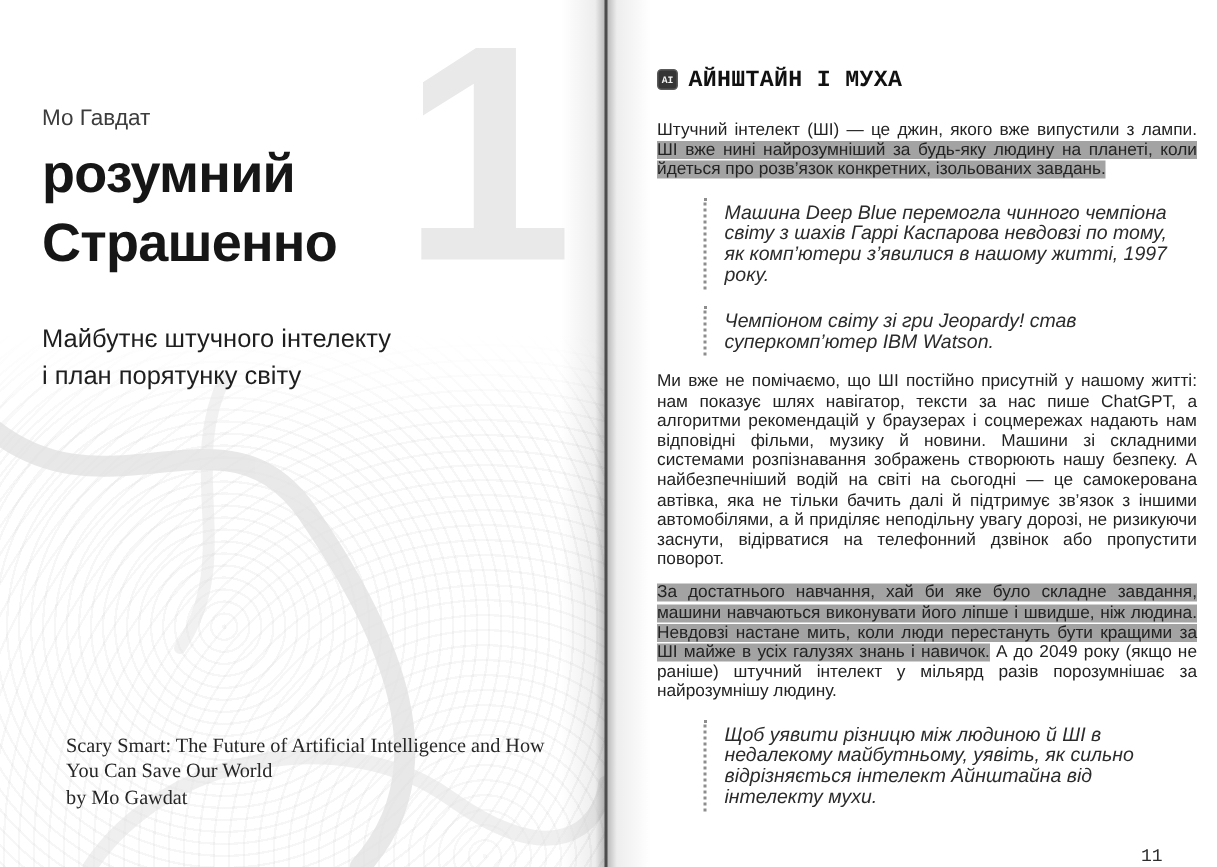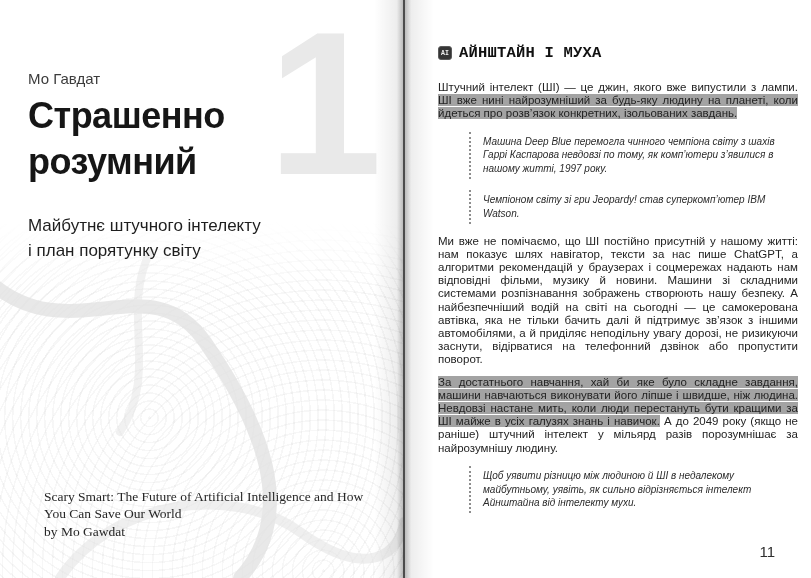--- a/index.html
+++ b/index.html
@@ -43,45 +43,45 @@
   .ai-icon {
     width:14px; height:14px; border-radius:3px; background:#353535; border:1px solid #5a5a5a;
     color:#f2f2f2; font-size:6.5px; font-weight:700; display:flex; align-items:center; justify-content:center;
     box-sizing:border-box; flex:0 0 auto;
   }
   .chapter-heading h1 { margin:0; font-size:15.5px; font-weight:700; color:#111; letter-spacing:0.2px; }
   .para { font-size:11.5px; line-height:13.2px; text-align:justify; color:#232323; margin:0 0 9px 0; }
   .hl { background:#a3a3a3; }
   .quote {
     margin:11px 0 11px 31px; padding:3px 0 3px 12px; max-width:298px;
-    border-left:2px dotted #8d8d8d; font-style:italic; font-size:10px; line-height:13.8px; color:#2b2b2b;
+    border-left:2px dotted #8d8d8d; font-style:italic; font-size:13px; line-height:13.8px; color:#2b2b2b;
   }
-  .page-number { position:absolute; right:36px; bottom:18px; font-size:15px; color:#2e2e2e; }
+  .page-number { position:absolute; right:36px; bottom:0; font-size:12px; color:#2e2e2e;font-family:Liberation Mono, monospace; }
 </style>
 </head>
 <body>
 
 <div class="spread">
 
   <div class="left-page">
     <div class="watermark">
       <svg width="404" height="356" viewBox="0 0 404 356">
         <g fill="none" stroke="#e3e3e3" stroke-linecap="round" opacity="0.8">
           <path d="M -10 60 C 70 130, 150 40, 205 120 S 300 290, 240 356" stroke-width="14"></path>
           <path d="M 60 356 C 110 280, 230 260, 300 310 S 400 330, 404 300" stroke-width="10" opacity="0.7"></path>
           <path d="M 150 30 C 120 90, 160 150, 120 210" stroke-width="8" opacity="0.6"></path>
         </g>
       </svg>
     </div>
     <div class="chapter-number">1</div>
     <div class="left-content">
       <div class="author-name">Мо Гавдат</div>
       <div class="book-title">
+        <div>розумний</div>
         <div>Страшенно</div>
-        <div>розумний</div>
       </div>
       <div class="book-subtitle">Майбутнє штучного інтелекту
 і план порятунку світу</div>
     </div>
     <div class="orig-title">
       <div>Scary Smart: The Future of Artificial Intelligence and How You Can Save Our World</div>
       <div class="by-line">by Mo Gawdat</div>
     </div>
   </div>
 

